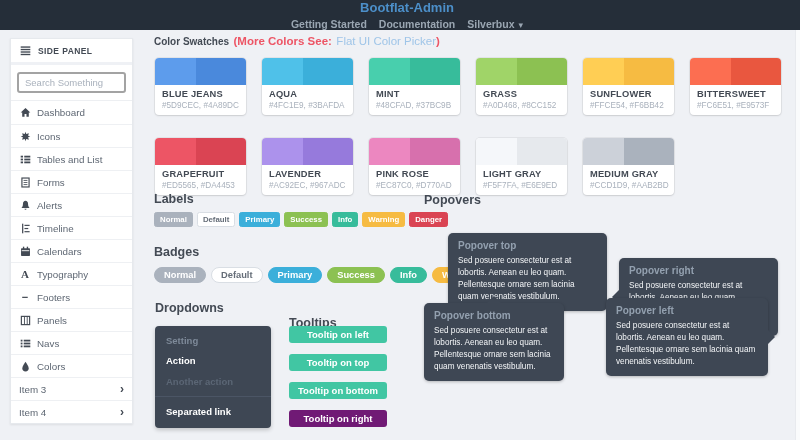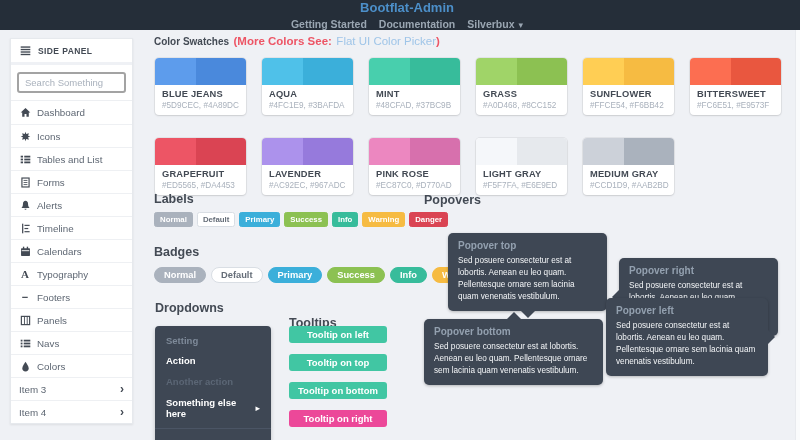--- a/index.html
+++ b/index.html
@@ -79,21 +79,21 @@
             color:#fff; font-size:9.5px; font-weight:bold; cursor:pointer; line-height:17px;
             font-family:"Liberation Sans","DejaVu Sans",sans-serif; }
 
   
   .popover { position:absolute; background:#3E4754; border-radius:5px; padding:7px 10px 8px;
              box-shadow:0 1px 3px rgba(0,0,0,.25); }
   .pop-title { font-size:10px; font-weight:bold; color:#93A0AF; margin-bottom:4px; }
   .pop-body { font-size:8.2px; color:#F4F6F8; line-height:1.45; }
   .pop-top    { left:448px; top:209px; width:159px;margin-top:24px; }
   .pop-right  { left:619px; top:215px; width:159px;margin-top:43px; }
-  .pop-bottom { left:424px; top:319px; width:179px; }
+  .pop-bottom { left:424px; top:303px; width:140px; }
   .pop-left   { left:606px; top:298px; width:162px; }
   .arrow { position:absolute; width:0; height:0; border:7px solid transparent; }
   .arrow-down  { bottom:-14px; left:50%; margin-left:-7px; border-top-color:#3E4754; }
   .arrow-up    { top:-14px; left:50%; margin-left:-7px; border-bottom-color:#3E4754; }
   .arrow-left  { left:-14px; top:50%; margin-top:-7px; border-right-color:#3E4754; }
   .arrow-right { right:-14px; top:50%; margin-top:-7px; border-left-color:#3E4754; }
 
   
   .scrollbar-track { position:absolute; right:0; top:30px; width:5px; height:410px;
                      background:#FAFBFC; border-left:1px solid #E8EAEE; }
@@ -394,34 +394,30 @@
   <span class="badge-chip" style="background: rgb(55, 188, 155); color: rgb(255, 255, 255); border-color: rgb(55, 188, 155);">Info</span>
   <span class="badge-chip" style="background: rgb(246, 187, 66); color: rgb(255, 255, 255); border-color: rgb(246, 187, 66);">Warning</span>
   <span class="badge-chip" style="background: rgb(218, 68, 83); color: rgb(255, 255, 255); border-color: rgb(218, 68, 83);">Danger</span>
 </div>
 
 <div class="section-h" style="left:155px; top:301px;">Dropdowns</div>
 <div class="dropdown-menu" style="background: rgb(62, 71, 84);">
   <div class="dd-header">Setting</div>
   <div class="dd-item">Action</div>
   <div class="dd-item dd-disabled">Another action</div>
-  <div class="dd-item">
-    <span>Something else here</span>
-    <span class="dd-caret">▸</span>
-  </div>
   <div class="dd-divider"></div>
   <div class="dd-item">Separated link</div>
 </div>
 
 <div class="section-h" style="left:289px; top:316px;text-align:right;">Tooltips</div>
 <div class="tooltip-col">
   <button class="tt-btn" style="background: rgb(65, 198, 163);">Tooltip on left</button>
   <button class="tt-btn" style="background: rgb(65, 198, 163);">Tooltip on top</button>
   <button class="tt-btn" style="background: rgb(65, 198, 163);">Tooltip on bottom</button>
-  <button class="tt-btn" style="background: #ec4899;">Tooltip on right</button>
+  <button class="tt-btn" style="background: #701a75;">Tooltip on right</button>
 </div>
 
 <div class="section-h" style="left:424px; top:193px;">Popovers</div>
 <div class="popover pop-top" style="background: rgb(62, 71, 84);">
   <div class="pop-title">Popover top</div>
   <div class="pop-body">Sed posuere consectetur est at lobortis. Aenean eu leo quam. Pellentesque ornare sem lacinia quam venenatis vestibulum.</div>
   <div class="arrow arrow-down"></div>
 </div>
 <div class="popover pop-right" style="background: rgb(62, 71, 84);">
   <div class="pop-title">Popover right</div>

